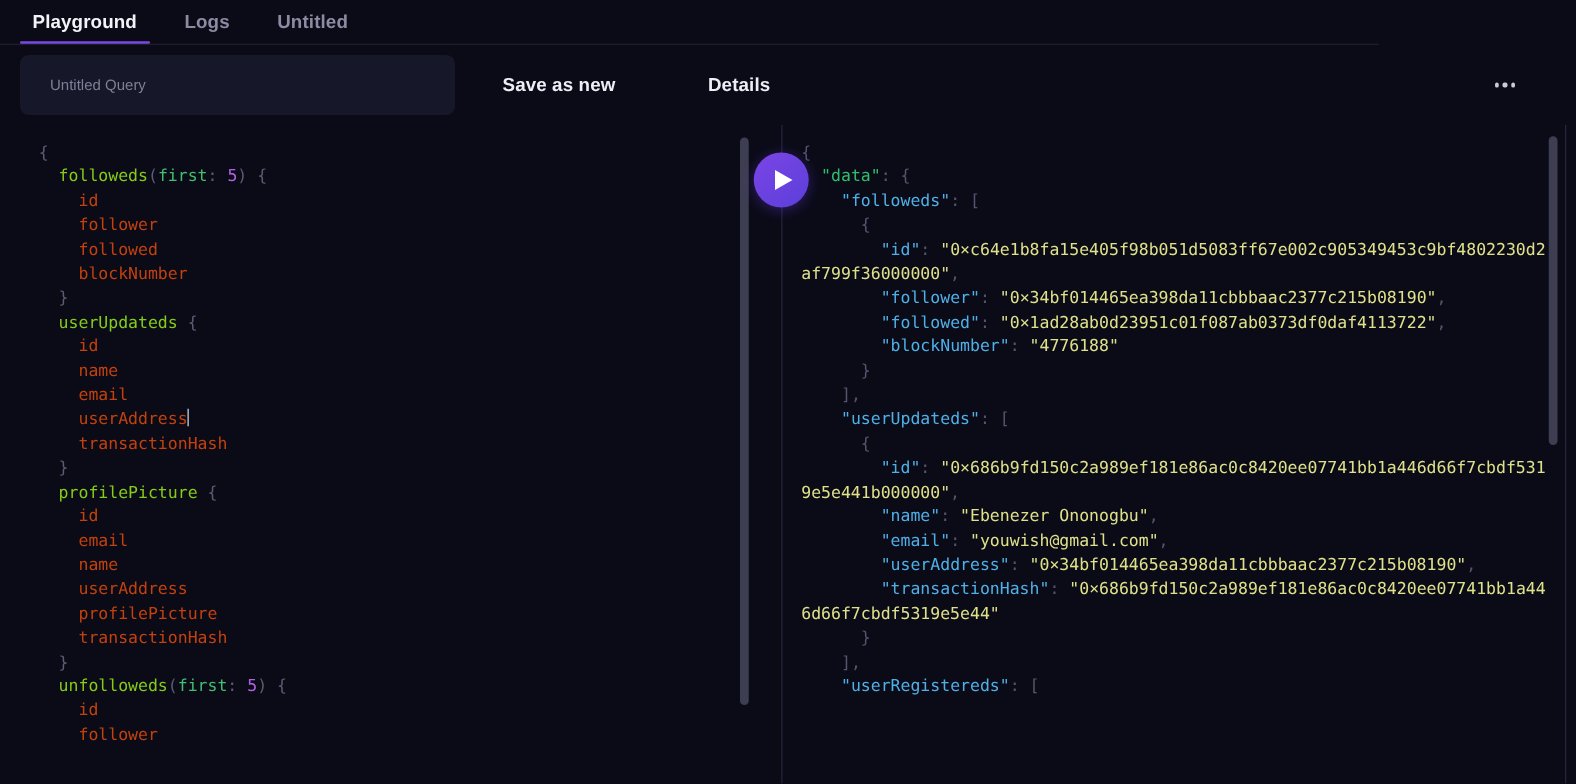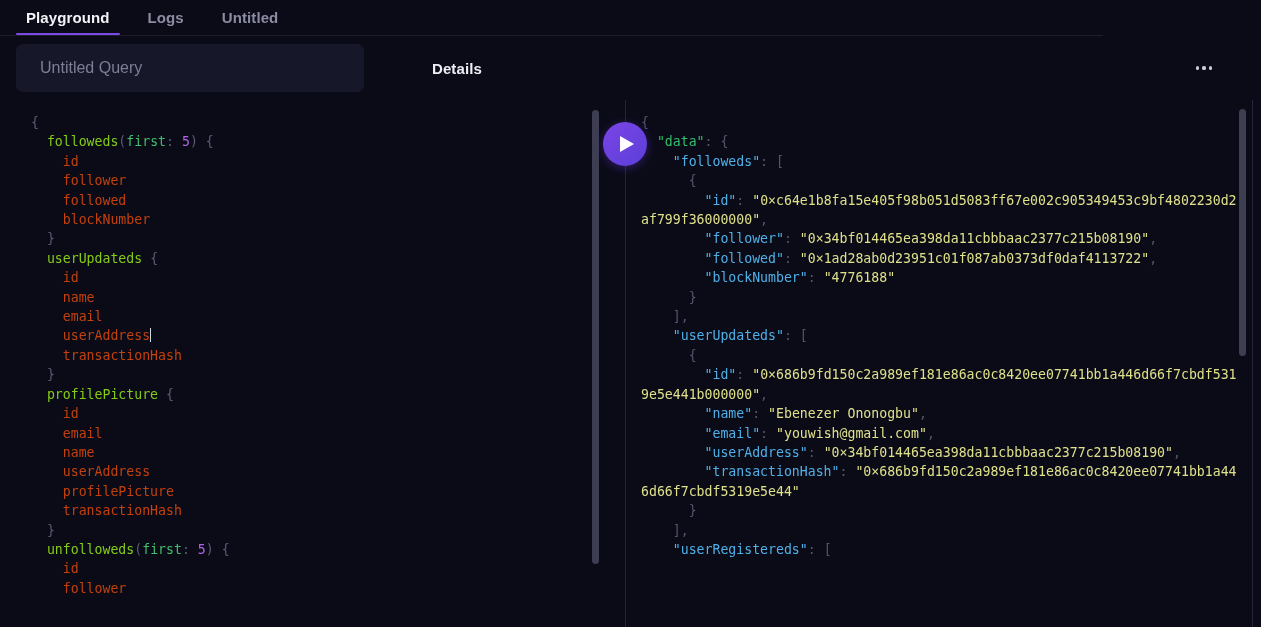--- a/index.html
+++ b/index.html
@@ -73,21 +73,21 @@
   }
   .query-name-input {
     width: 348px;
     height: 48px;
     border-radius: 7px;
     background: #17172a;
     border: none;
     outline: none;
     padding: 0 24px;
     color: #d6d6e2;
-    font-size: 16px;
+    font-size: 12px;
     font-family: "Liberation Sans", sans-serif;
   }
   .query-name-input::placeholder { color: #7e7e96; }
 
   .tb-btn {
     background: transparent;
     border: none;
     color: #eeeef5;
     font-size: 15px;
     font-weight: 700;
@@ -227,20 +227,21 @@
 <div class="app">
 
   <div class="tabbar">
     <button class="tab active">Playground</button>
     <button class="tab">Logs</button>
     <button class="tab">Untitled</button>
   </div>
 
   <div class="toolbar">
     <input class="query-name-input" type="text" placeholder="Untitled Query" style="">
+    <button class="tb-btn tb-save">Save as new</button>
     <button class="tb-btn tb-cancel">Details</button>
     <div class="spacer"></div>
     <button class="kebab">
       <i></i>
       <i></i>
       <i></i>
     </button>
   </div>
 
   <div class="panes">

